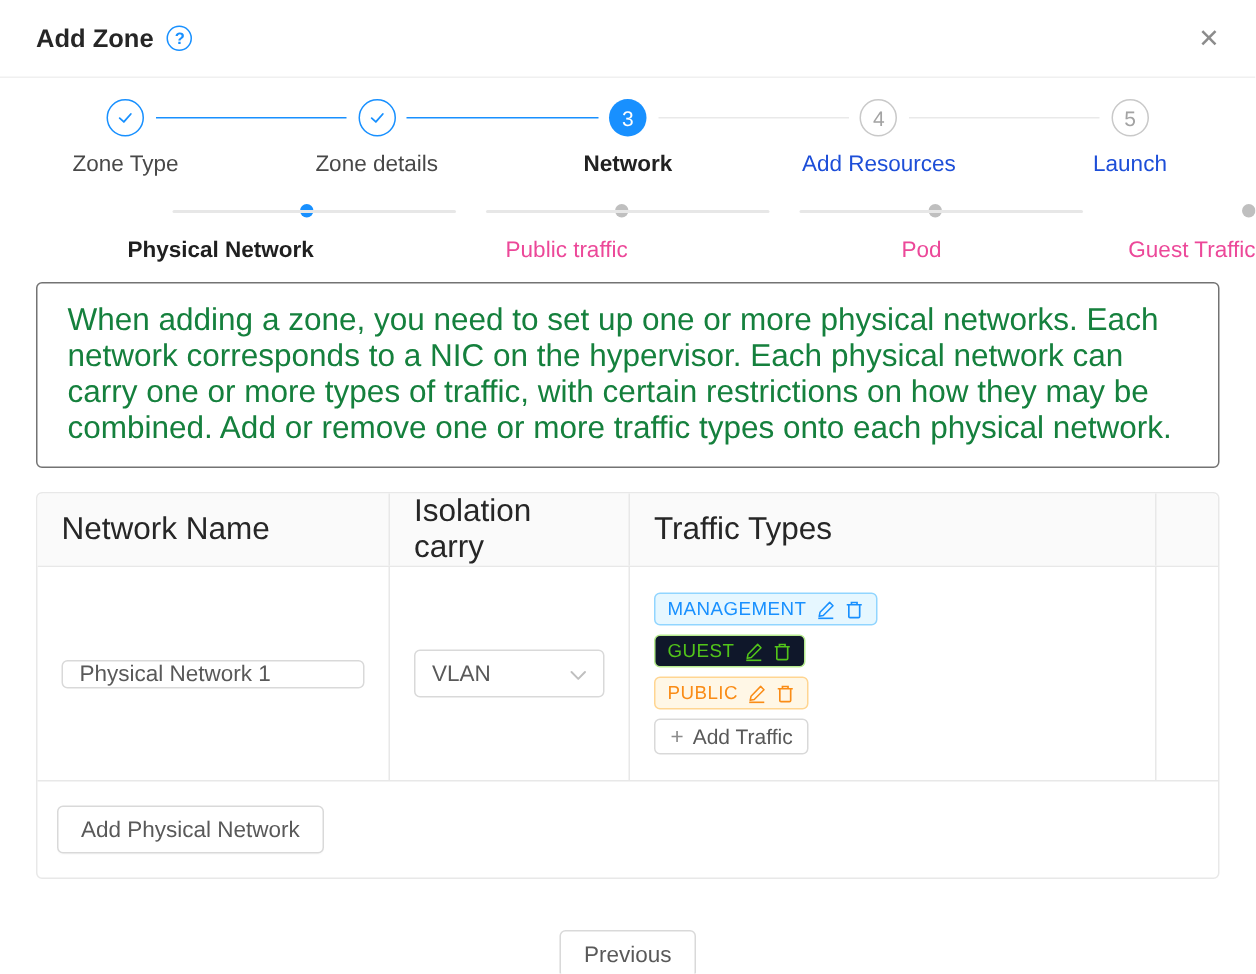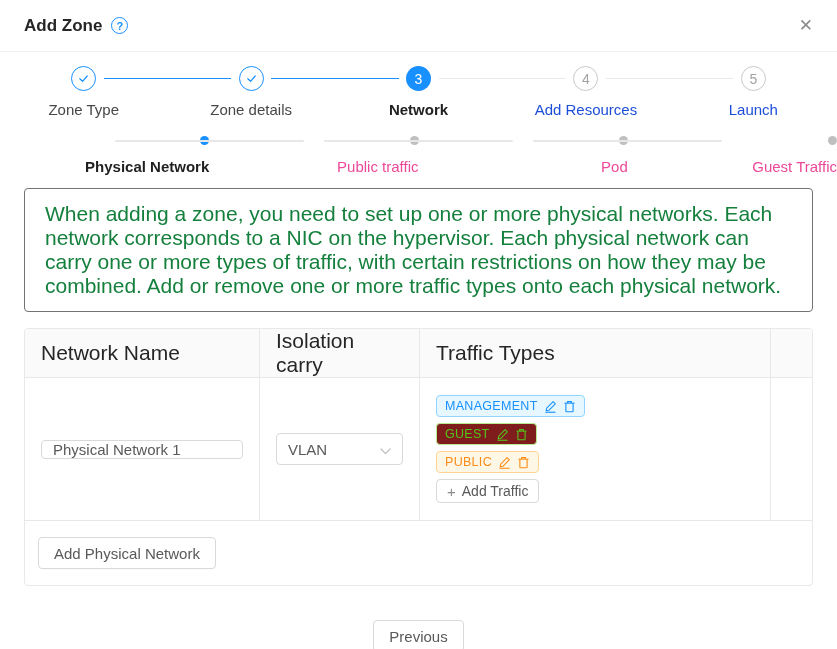--- a/index.html
+++ b/index.html
@@ -61,21 +61,21 @@
     font-family:"Liberation Sans", sans-serif; }
   .select { width:100%; height:32px; border:1px solid #d9d9d9; border-radius:4px;
     padding:0 11px; display:flex; align-items:center; justify-content:space-between;
     font-size:15px; color:#595959; cursor:pointer; background:#fff; }
 
   .tags-stack > * { margin-bottom:6px; }
   .tags-stack > *:last-child { margin-bottom:0; }
   .tag { display:inline-flex; align-items:center; gap:6px; height:22px; padding:0 8px;
     border-radius:4px; font-size:12.5px; border:1px solid; letter-spacing:.3px; }
   .tag-blue   { background:#e6f7ff; border-color:#91d5ff; color:#1890ff; }
-  .tag-green  { background:#7f1d1d; border-color:#b7eb8f; color:#52c41a; }
+  .tag-green  { background:#0f172a; border-color:#b7eb8f; color:#52c41a; }
   .tag-orange { background:#fff7e6; border-color:#ffd591; color:#fa8c16; }
   .tag svg { display:block; cursor:pointer; }
   .add-traffic { display:inline-flex; align-items:center; gap:6px; height:24px; padding:0 10px;
     border:1px solid #d9d9d9; border-radius:4px; background:#fff; font-size:14px; color:#595959;
     cursor:pointer; font-family:"Liberation Sans", sans-serif; }
   .add-traffic .plus { color:#8c8c8c; font-size:15px; }
 
   .t-footer { padding:16px 13px; }
   .btn { height:32px; padding:0 15px; border:1px solid #d9d9d9; border-radius:4px;
     background:#fff; font-size:15px; color:#595959; cursor:pointer;

